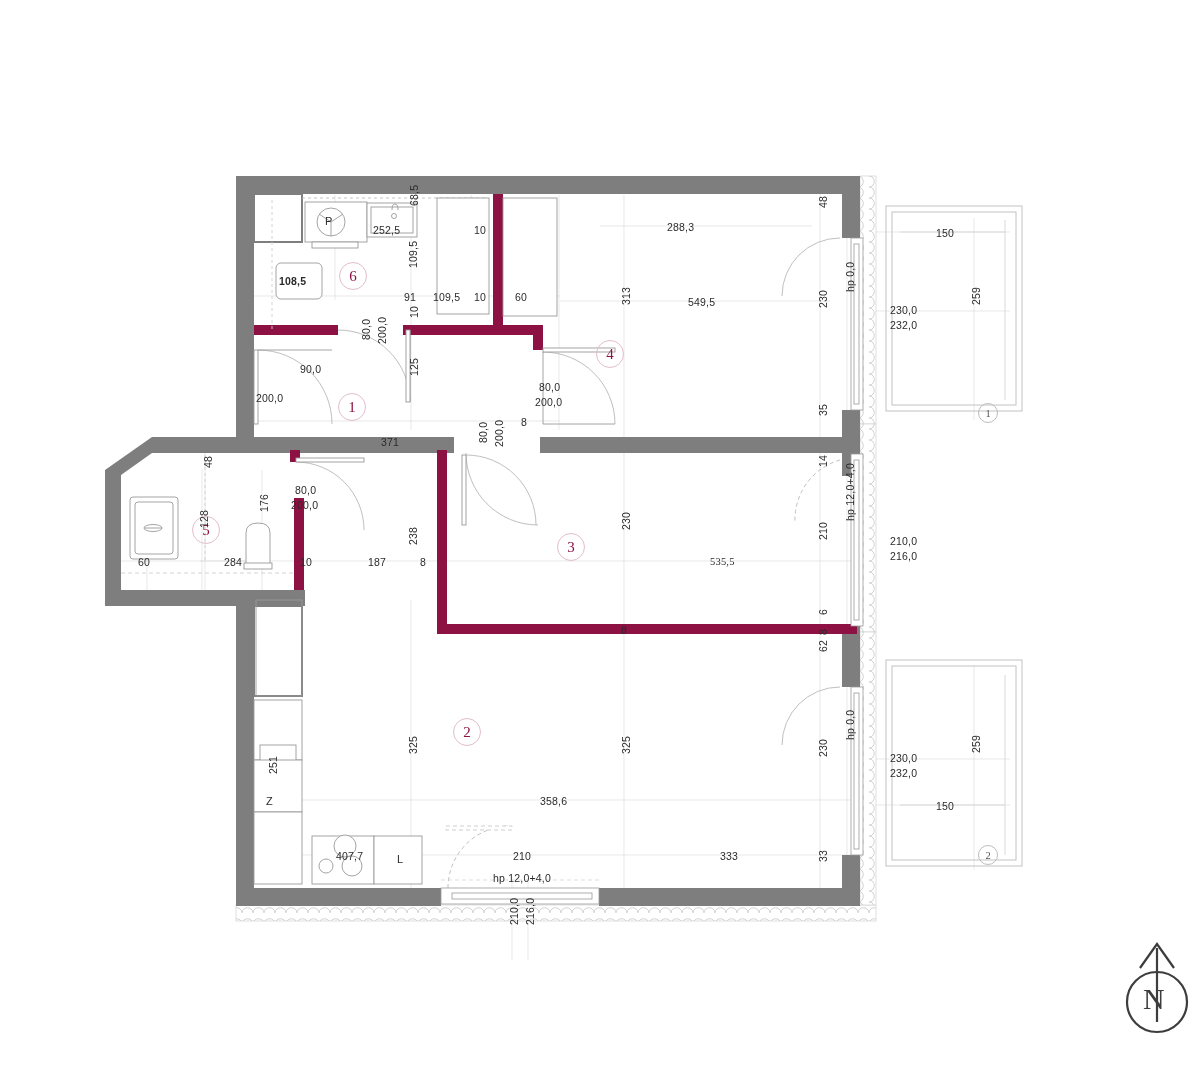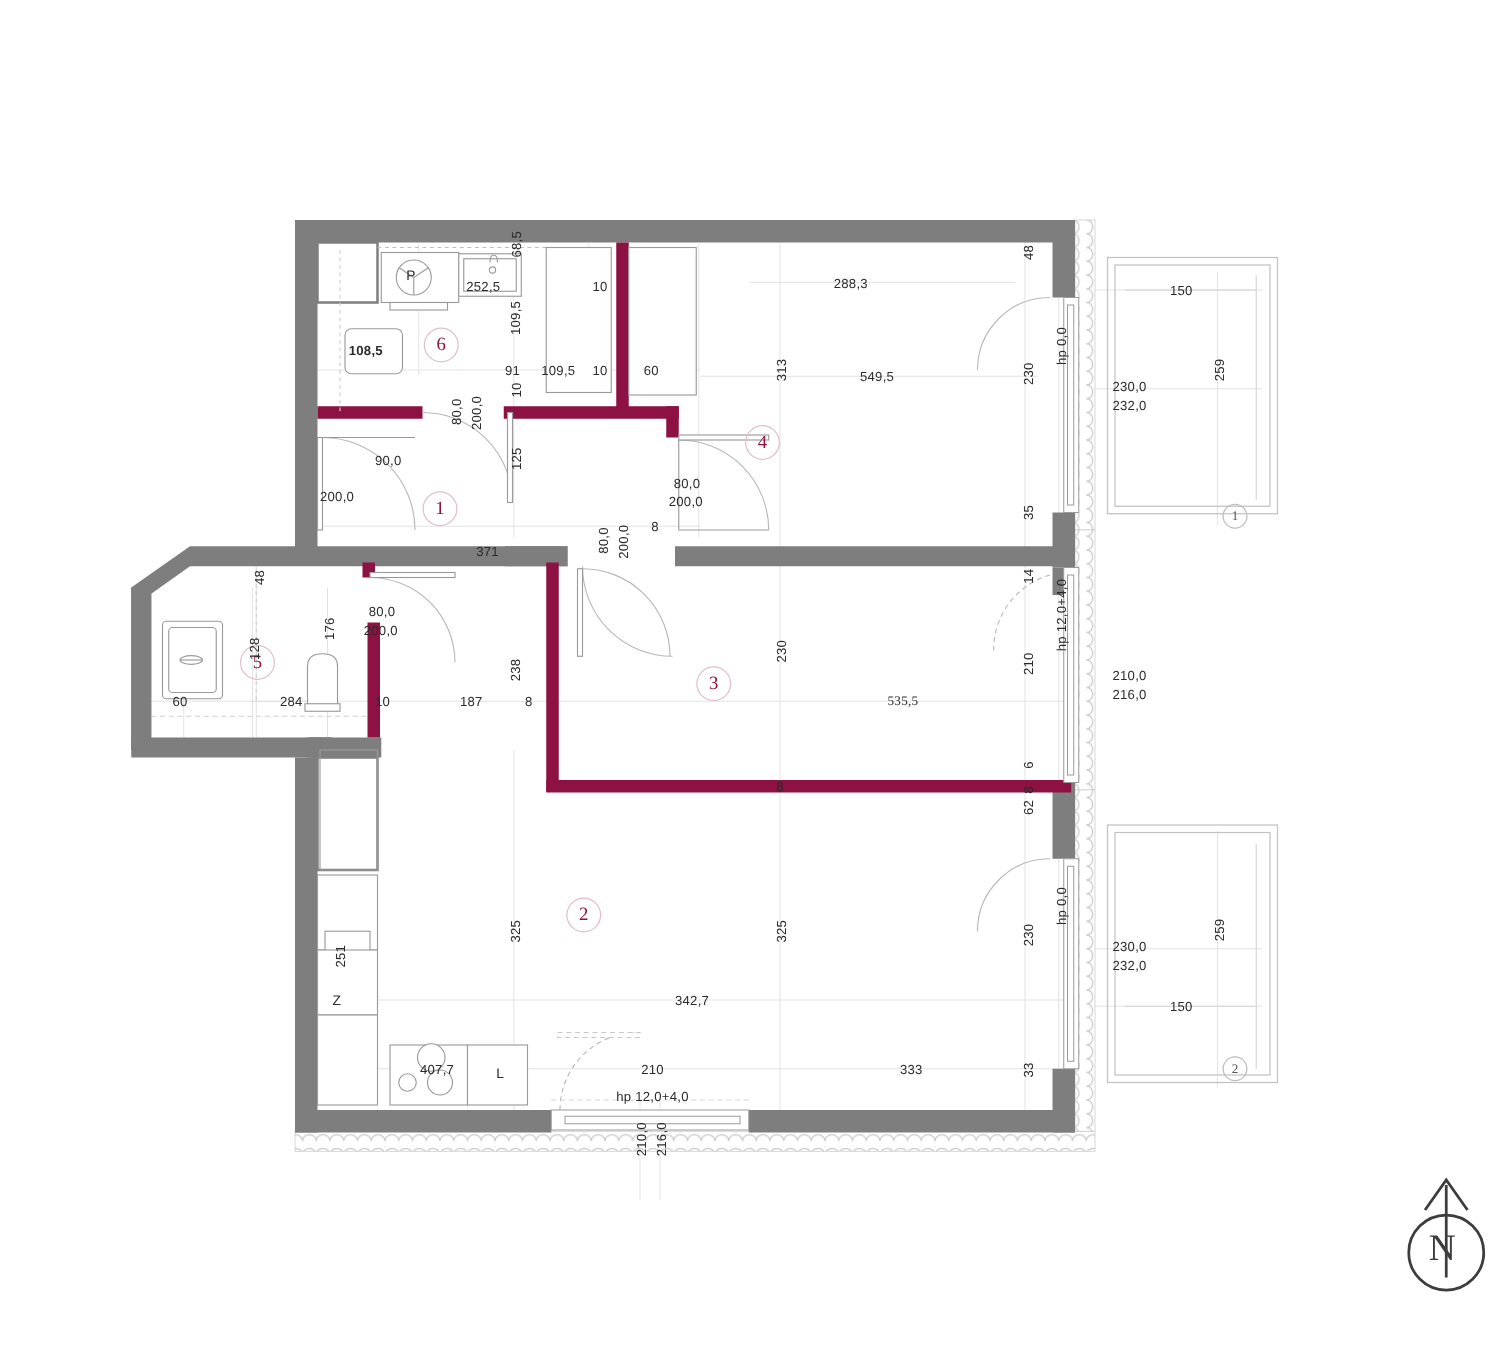--- a/index.html
+++ b/index.html
@@ -365,21 +365,21 @@
     <div class="dimtxt v" style="left: 818px; top: 540px; transform: rotate(-90deg);">210</div>
     <div class="dimtxt v" style="left: 845px; top: 521px; transform: rotate(-90deg);">hp 12,0+4,0</div>
     <div class="dimtxt" style="left: 890px; top: 536px;">210,0</div>
     <div class="dimtxt" style="left: 890px; top: 551px;">216,0</div>
     <div class="dimtxt" style="left: 621px; top: 625px;">8</div>
     <div class="dimtxt v" style="left: 818px; top: 615px; transform: rotate(-90deg);">6</div>
     <div class="dimtxt v" style="left: 818px; top: 635px; transform: rotate(-90deg);">8</div>
     <div class="dimtxt v" style="left: 818px; top: 652px; transform: rotate(-90deg);">62</div>
     <div class="dimtxt v" style="left: 408px; top: 754px; transform: rotate(-90deg);">325</div>
     <div class="dimtxt v" style="left: 621px; top: 754px; transform: rotate(-90deg);">325</div>
-    <div class="dimtxt" style="left: 540px; top: 796px;">342,7</div>
+    <div class="dimtxt" style="left: 540px; top: 796px;">358,6</div>
     <div class="dimtxt v" style="left: 268px; top: 774px; transform: rotate(-90deg);">251</div>
     <div class="dimtxt" style="left: 336px; top: 851px;">407,7</div>
     <div class="dimtxt" style="left: 513px; top: 851px;">210</div>
     <div class="dimtxt" style="left: 720px; top: 851px;">333</div>
     <div class="dimtxt" style="left: 493px; top: 873px;">hp 12,0+4,0</div>
     <div class="dimtxt v" style="left: 818px; top: 757px; transform: rotate(-90deg);">230</div>
     <div class="dimtxt v" style="left: 845px; top: 740px; transform: rotate(-90deg);">hp 0,0</div>
     <div class="dimtxt" style="left: 890px; top: 753px;">230,0</div>
     <div class="dimtxt" style="left: 890px; top: 768px;">232,0</div>
     <div class="dimtxt" style="left: 936px; top: 801px;">150</div>

